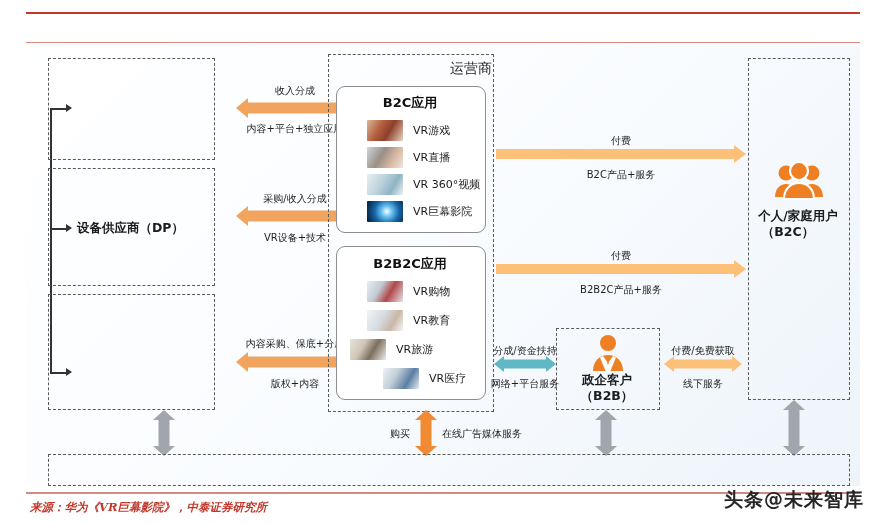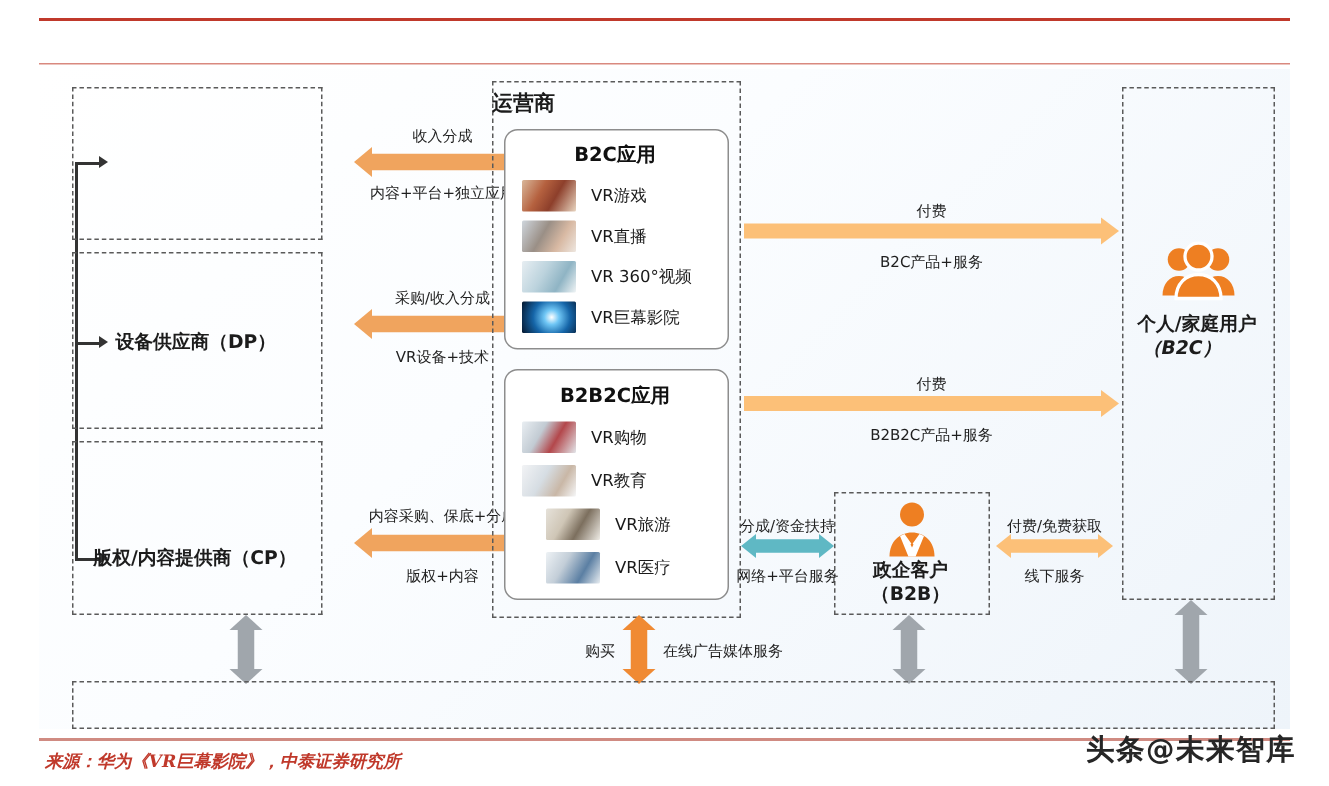--- a/index.html
+++ b/index.html
@@ -39,31 +39,31 @@
 
   
   .bracket-v{position:absolute;background:#333;width:1.6px;}
   .bracket-h{position:absolute;background:#333;height:1.6px;}
   .bracket-head{position:absolute;width:0;height:0;
     border-top:4px solid transparent;border-bottom:4px solid transparent;
     border-left:6px solid #333;}
 
   
   .op-title{
-    position:absolute;color:#1c1c1c;font-weight:bold;font-size:14px;
-    text-align:left;width:100%;left:0;
+    position:absolute;color:#1c1c1c;font-weight:normal;font-size:14px;
+    text-align:right;width:100%;left:0;
   }
   .card{
     position:absolute;border:1.4px solid #8d8d8d;border-radius:9px;background:#fff;
   }
   .card-title{
     position:absolute;left:0;width:100%;text-align:center;
     font-weight:bold;font-size:13px;color:#111;
   }
-  .approw{position:absolute;display:flex;align-items:center;}
+  .approw{position:absolute;display:flex;align-items:center;margin-left:19px;}
   .thumb{width:36px;height:21px;border-radius:1px;flex:0 0 auto;}
   .apptext{margin-left:10px;font-size:11px;color:#1a1a1a;white-space:nowrap;}
 
   
   .t-game{background:linear-gradient(120deg,#d9b79a 0%,#b5613f 35%,#8d3f2b 60%,#e8d5c0 100%);}
   .t-live{background:linear-gradient(120deg,#cfd6dd 0%,#9a8f86 40%,#d8b9a3 70%,#eee7e0 100%);}
   .t-360 {background:linear-gradient(120deg,#e7eef2 0%,#bcd3dd 40%,#8fb4c4 70%,#f0f4f5 100%);}
   .t-cine{background:radial-gradient(circle at 55% 50%,#ffffff 0%,#6fc6f5 22%,#1565a8 55%,#05172e 100%);}
   .t-shop{background:linear-gradient(120deg,#e9eef2 0%,#c2cbd3 35%,#b3474b 62%,#e2e6ea 100%);}
   .t-edu {background:linear-gradient(120deg,#f2f3f5 0%,#d6dde3 40%,#c9b7a6 70%,#f6f7f8 100%);}
@@ -128,21 +128,20 @@
 
     <div class="arrow-h" style="left:210px;top:170px;width:118px;">
       <div class="arrow-shaft" style="left:10px;width:98px;height:11px;background:#f0a45e;"></div>
       <div class="arrow-tip" style="left:0;border-top:10px solid transparent;border-bottom:10px solid transparent;border-right:12px solid #f0a45e;"></div>
       <div class="arrow-tip" style="right:0;border-top:10px solid transparent;border-bottom:10px solid transparent;border-left:12px solid #f0a45e;"></div>
     </div>
     <div class="atext" style="left:200px;top:146px;width:138px;">采购/收入分成</div>
     <div class="atext" style="left:200px;top:185px;width:138px;">VR设备+技术</div>
 
     <div class="zone" style="left:22px;top:248px;width:165px;height:114px;"></div>
-    <div class="zlabel" style="left:14px;top:318px;width:180px;">版权/内容提供商（CP）</div>
 
     <div class="arrow-h" style="left:210px;top:316px;width:118px;">
       <div class="arrow-shaft" style="left:10px;width:98px;height:11px;background:#f0a45e;"></div>
       <div class="arrow-tip" style="left:0;border-top:10px solid transparent;border-bottom:10px solid transparent;border-right:12px solid #f0a45e;"></div>
       <div class="arrow-tip" style="right:0;border-top:10px solid transparent;border-bottom:10px solid transparent;border-left:12px solid #f0a45e;"></div>
     </div>
     <div class="atext" style="left:190px;top:291px;width:158px;">内容采购、保底+分成</div>
     <div class="atext" style="left:200px;top:331px;width:138px;">版权+内容</div>
 
     <div class="zone" style="left:302px;top:8px;width:164px;height:356px;"></div>
@@ -172,21 +171,21 @@
     <div class="card-title" style="left:310px;top:209px;width:148px;">B2B2C应用</div>
 
     <div class="approw" style="left:322px;top:235px;justify-content:space-between;">
       <span class="thumb t-shop"></span>
       <span class="apptext">VR购物</span>
     </div>
     <div class="approw" style="left:322px;top:264px;">
       <span class="thumb t-edu"></span>
       <span class="apptext">VR教育</span>
     </div>
-    <div class="approw" style="left:338px;top:293px;justify-content:flex-end;">
+    <div class="approw" style="left:305px;top:293px;justify-content:flex-end;">
       <span class="thumb t-trav"></span>
       <span class="apptext">VR旅游</span>
     </div>
     <div class="approw" style="left:338px;top:322px;text-align:center;">
       <span class="thumb t-med"></span>
       <span class="apptext">VR医疗</span>
     </div>
 
     <div class="zone" style="left:722px;top:12px;width:100px;height:340px;"></div>
 
@@ -194,21 +193,21 @@
       <svg width="50" height="42" viewBox="0 0 50 42">
         <circle cx="12" cy="12" r="7.5" fill="#ee7f22"></circle>
         <circle cx="38" cy="12" r="7.5" fill="#ee7f22"></circle>
         <path d="M1 36c0-8 5-13 11-13s11 5 11 13z" fill="#ee7f22"></path>
         <path d="M27 36c0-8 5-13 11-13s11 5 11 13z" fill="#ee7f22"></path>
         <circle cx="25" cy="10" r="9" fill="#ee7f22" stroke="#ffffff" stroke-width="2.2"></circle>
         <path d="M10 38c0-10 6.7-16 15-16s15 6 15 16z" fill="#ee7f22" stroke="#ffffff" stroke-width="2.2"></path>
       </svg>
     </div>
     <div class="zlabel" style="left:722px;top:162px;width:100px;">个人/家庭用户</div>
-    <div class="zlabel" style="left:722px;top:178px;width:80px;font-style:italic;">（B2C）</div>
+    <div class="zlabel" style="left:722px;top:178px;width:80px;">（B2C）</div>
 
     <div class="arrow-h" style="left:470px;top:108px;width:250px;">
       <div class="arrow-shaft" style="left:0;width:238px;height:10px;background:#fcc078;"></div>
       <div class="arrow-tip" style="right:0;border-top:9px solid transparent;border-bottom:9px solid transparent;border-left:12px solid #fcc078;"></div>
     </div>
     <div class="atext" style="left:530px;top:88px;width:130px;">付费</div>
     <div class="atext" style="left:520px;top:122px;width:150px;">B2C产品+服务</div>
 
     <div class="arrow-h" style="left:470px;top:223px;width:250px;">
       <div class="arrow-shaft" style="left:0;width:238px;height:10px;background:#fcc078;"></div>

